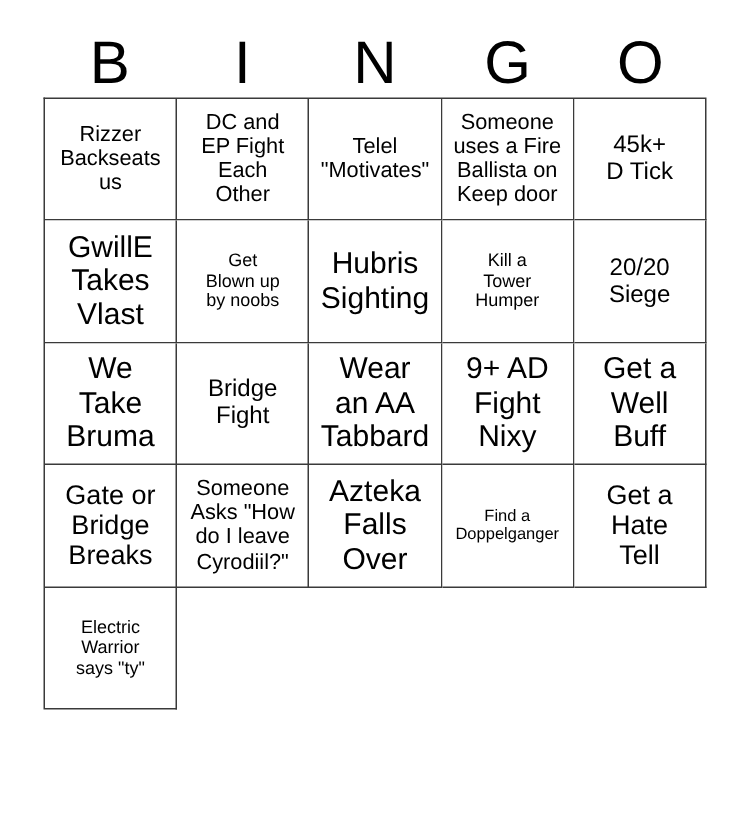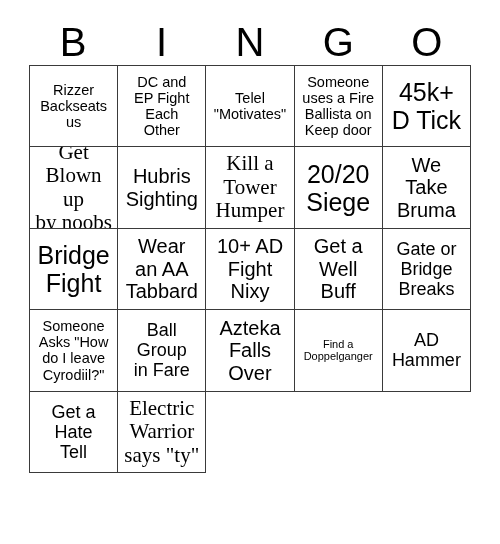--- a/index.html
+++ b/index.html
@@ -72,24 +72,24 @@
     overflow: hidden;
   }
   .cell-text {
     display: block;
     width: 100%;
     line-height: 1.12;
     white-space: pre-line;
   }
 
   
-  .fs-xxl .cell-text { font-size: 25px; }
+  .fs-xxl .cell-text { font-size: 16px; }
   .fs-xl  .cell-text { font-size: 18px; }
   .fs-lg  .cell-text { font-size: 20px; }
-  .fs-md  .cell-text { font-size: 21px; font-family: Liberation Serif, serif; }
+  .fs-md  .cell-text { font-size: 12px; }
   .fs-sm  .cell-text { font-size: 14.5px; }
   .fs-xs  .cell-text { font-size: 11px; }
 </style>
 </head>
 <body>
 
 <div id="bingo-card">
 
   <div id="bingo-header">
     <div class="header-letter">B</div>
@@ -118,20 +118,25 @@
       <div class="bingo-cell fs-sm">
         <span class="cell-text">Someone
 uses a Fire
 Ballista on
 Keep door</span>
       </div>
       <div class="bingo-cell fs-xxl">
         <span class="cell-text">45k+
 D Tick</span>
       </div>
+      <div class="bingo-cell fs-lg">
+        <span class="cell-text">GwillE
+Takes
+Vlast</span>
+      </div>
       <div class="bingo-cell fs-md">
         <span class="cell-text">Get
 Blown up
 by noobs</span>
       </div>
       <div class="bingo-cell fs-lg">
         <span class="cell-text">Hubris
 Sighting</span>
       </div>
       <div class="bingo-cell fs-md">
@@ -151,57 +156,48 @@
       <div class="bingo-cell fs-xxl">
         <span class="cell-text">Bridge
 Fight</span>
       </div>
       <div class="bingo-cell fs-lg">
         <span class="cell-text">Wear
 an AA
 Tabbard</span>
       </div>
       <div class="bingo-cell fs-lg">
-        <span class="cell-text">10+ AD
+        <span class="cell-text">9+ AD
 Fight
 Nixy</span>
       </div>
       <div class="bingo-cell fs-lg">
         <span class="cell-text">Get a
 Well
 Buff</span>
       </div>
       <div class="bingo-cell fs-xl">
         <span class="cell-text">Gate or
 Bridge
 Breaks</span>
       </div>
       <div class="bingo-cell fs-sm">
         <span class="cell-text">Someone
 Asks "How
 do I leave
 Cyrodiil?"</span>
       </div>
-      <div class="bingo-cell fs-xl">
-        <span class="cell-text">Ball
-Group
-in Fare</span>
-      </div>
       <div class="bingo-cell fs-lg">
         <span class="cell-text">Azteka
 Falls
 Over</span>
       </div>
       <div class="bingo-cell fs-xs">
         <span class="cell-text">Find a
 Doppelganger</span>
-      </div>
-      <div class="bingo-cell fs-xl">
-        <span class="cell-text">AD
-Hammer</span>
       </div>
       <div class="bingo-cell fs-xl">
         <span class="cell-text">Get a
 Hate
 Tell</span>
       </div>
       <div class="bingo-cell fs-md">
         <span class="cell-text">Electric
 Warrior
 says "ty"</span>

